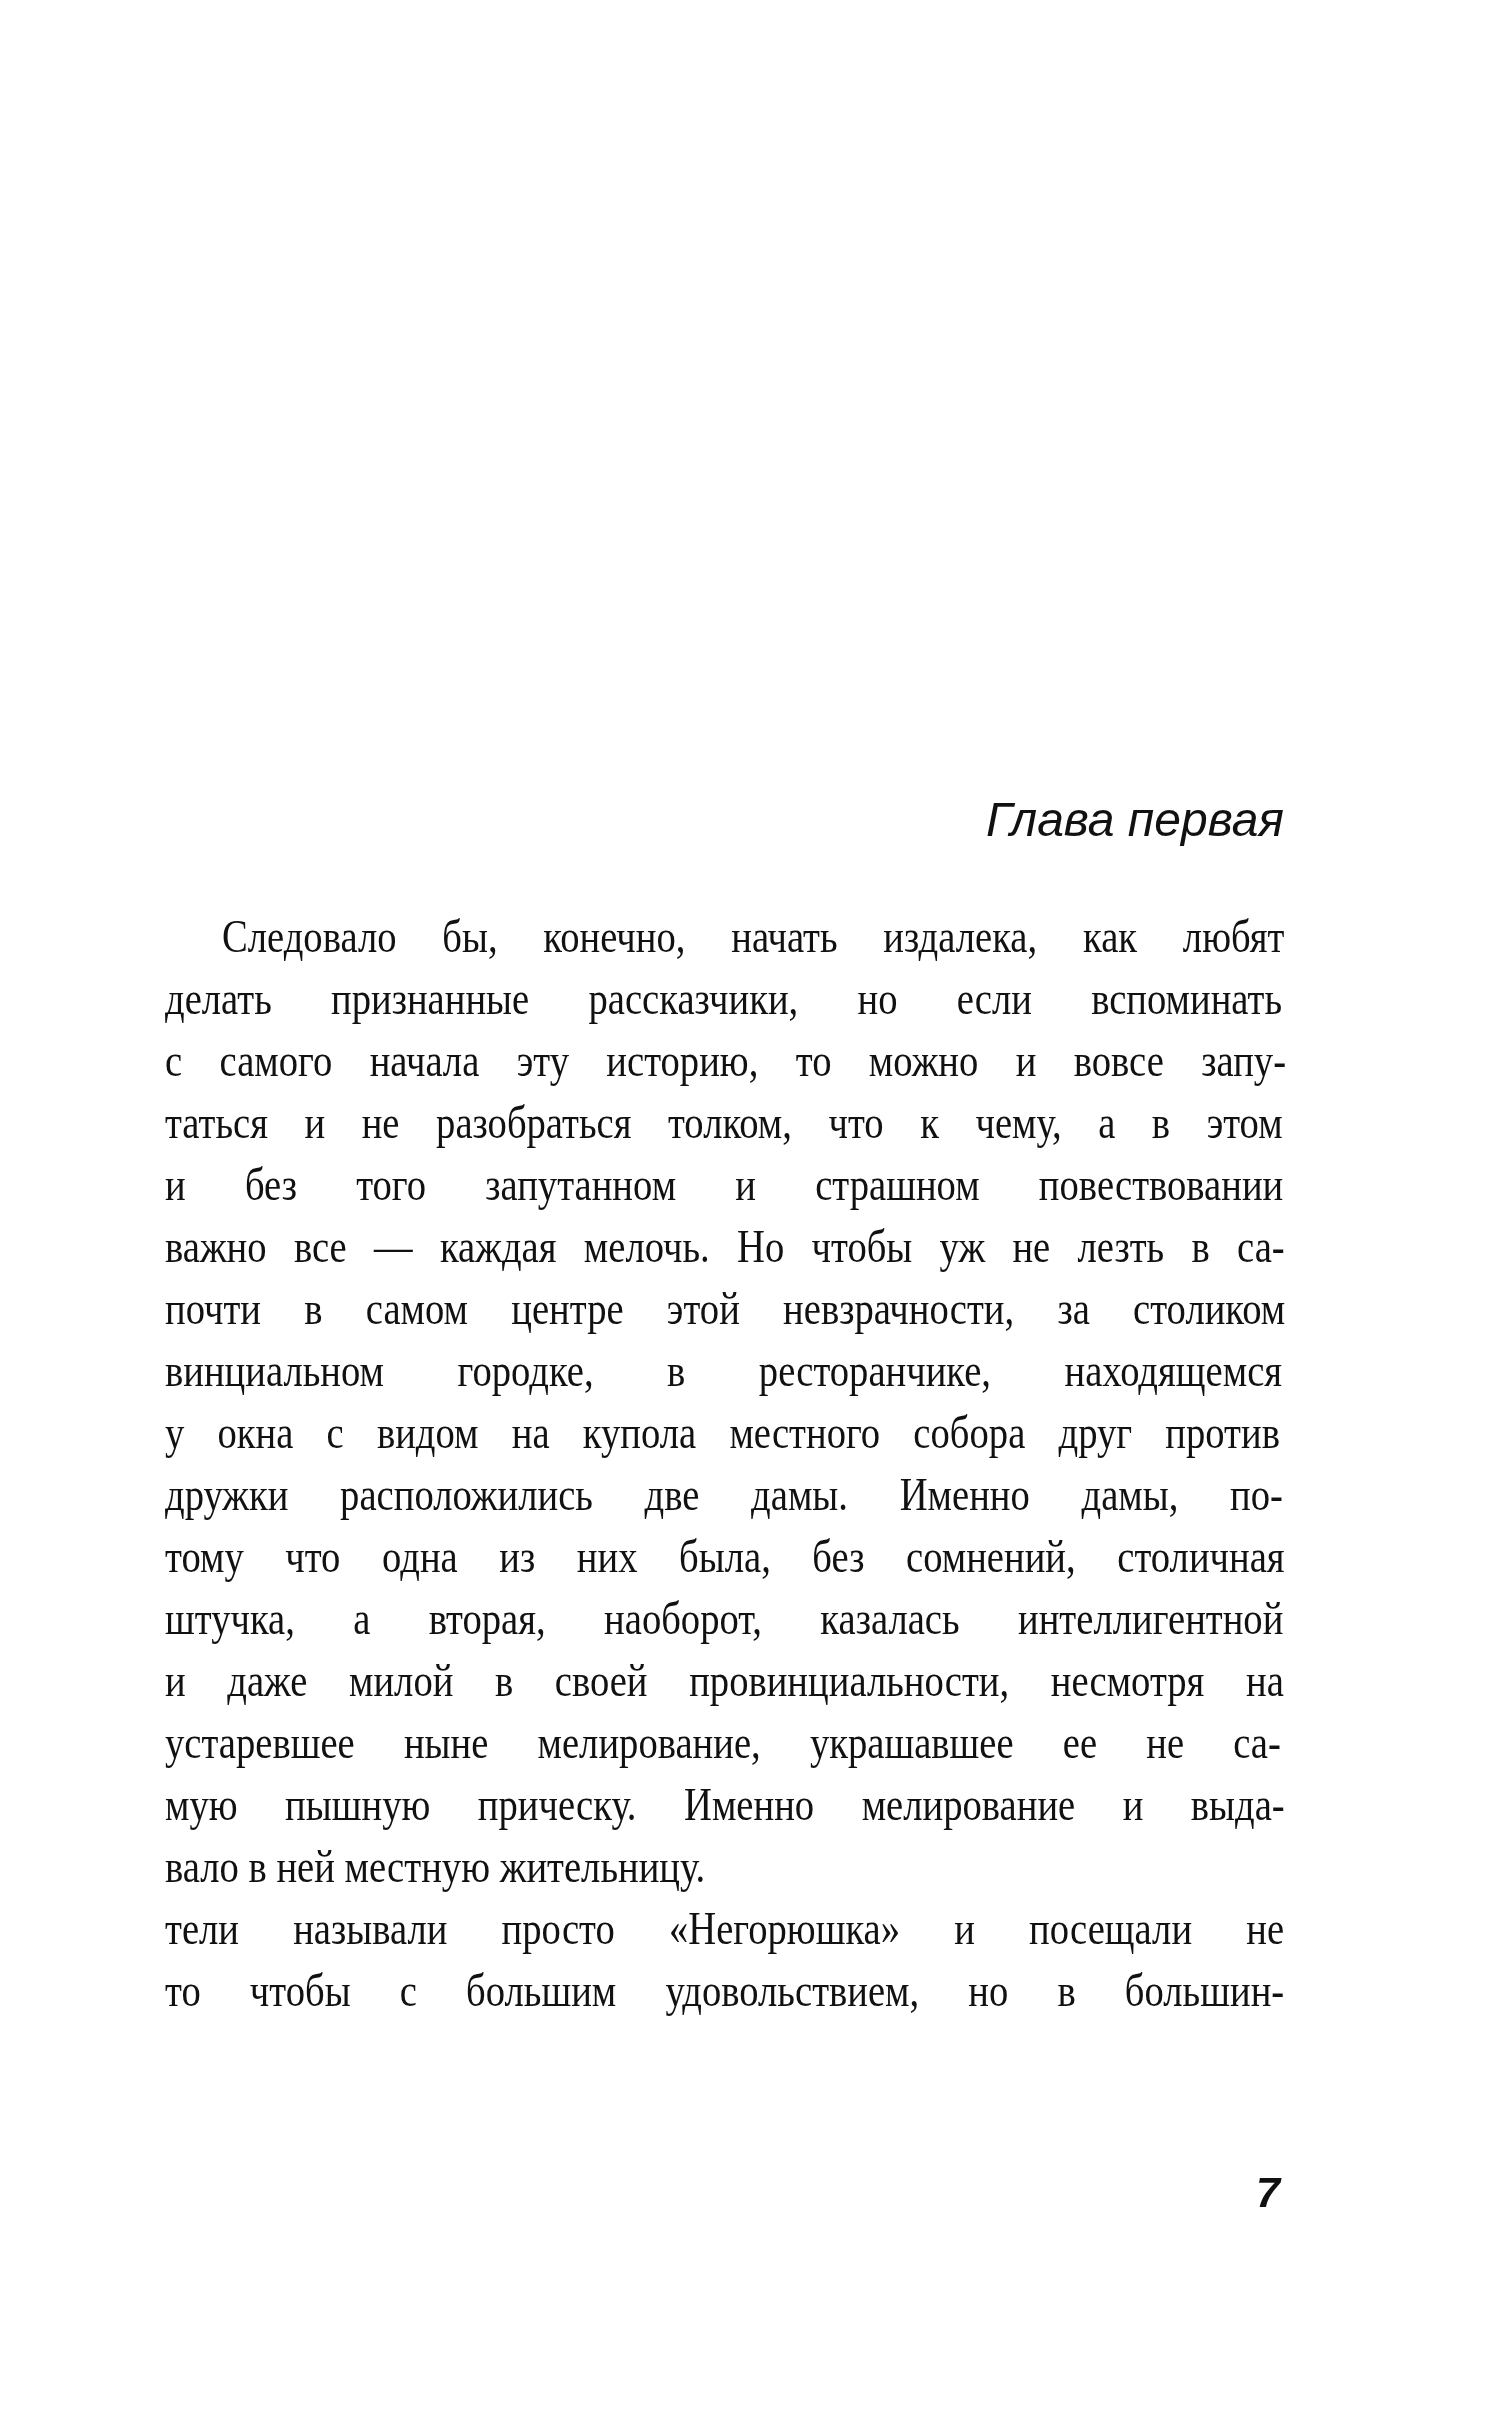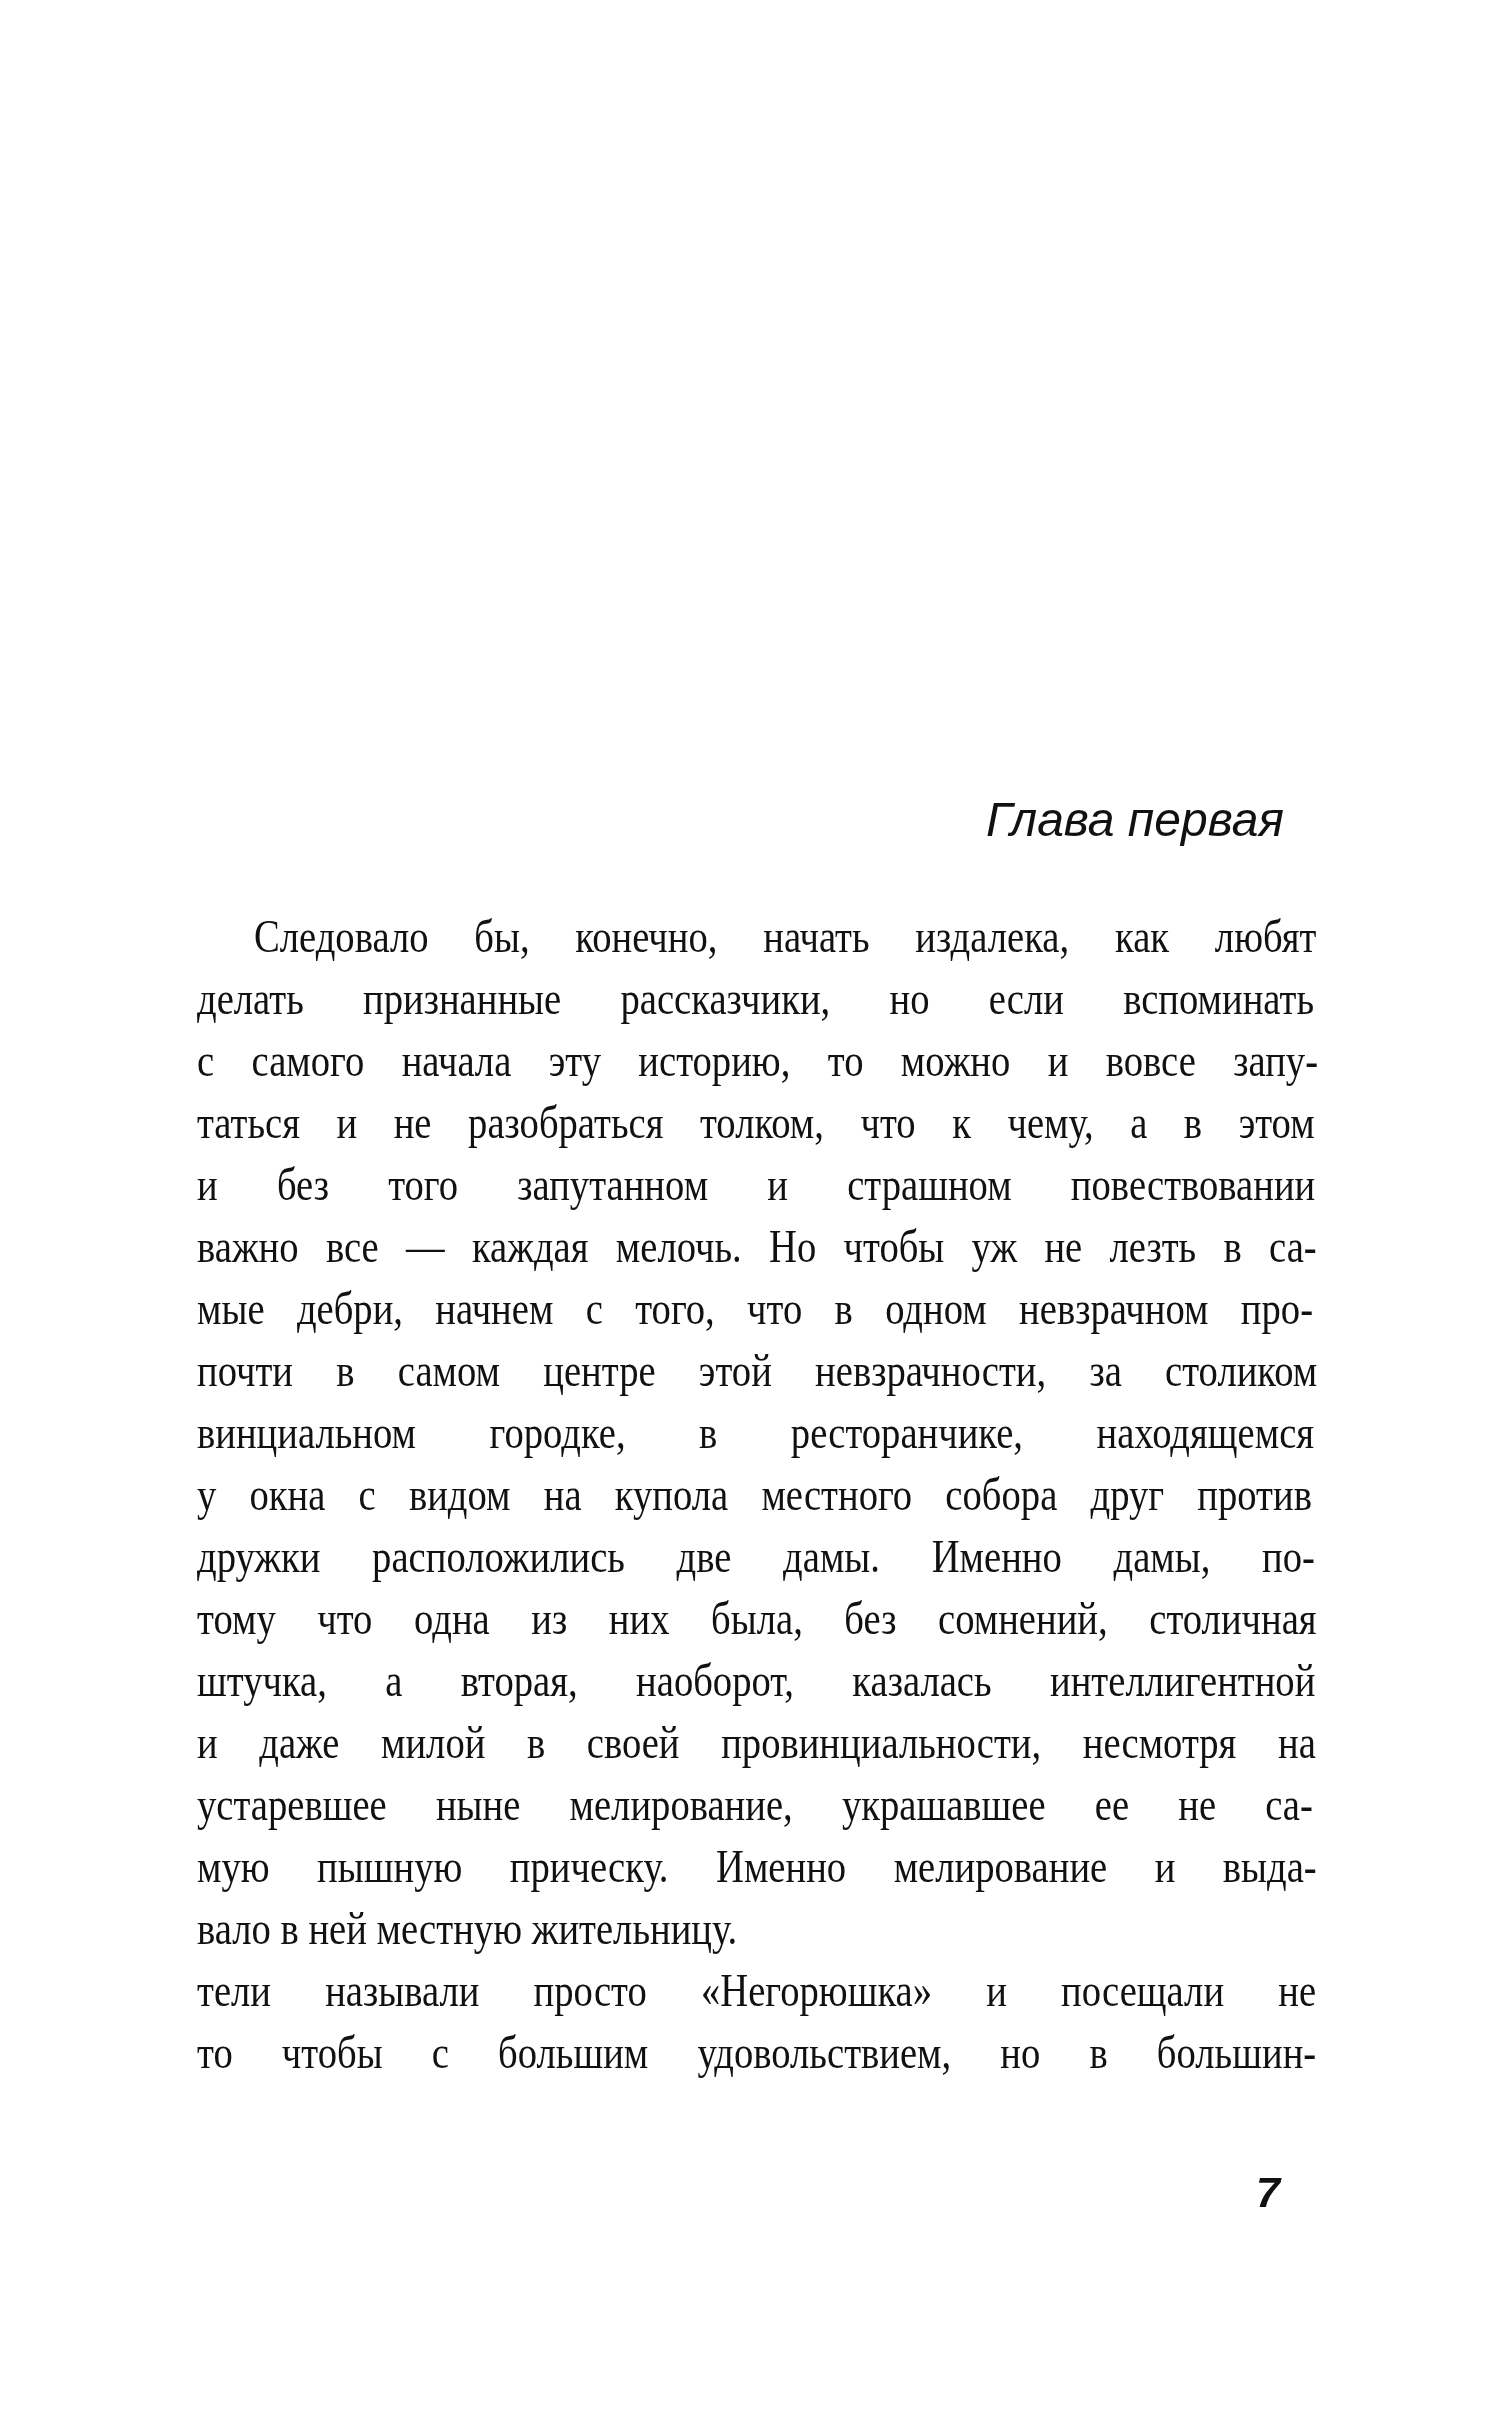--- a/index.html
+++ b/index.html
@@ -4,21 +4,21 @@
 <style>
   html, body { margin: 0; padding: 0; background: #ffffff; }
   body { width: 1506px; height: 2432px; position: relative; overflow: hidden; color: #111111; }
   .page { position: absolute; left: 0; top: 0; width: 1438px; height: 2432px; background: #ffffff; }
   .chapter-title {
     position: absolute; left: 941px; width: 343px; top: 792px;
     text-align: right;
     font-family: "Liberation Sans", sans-serif; font-style: italic; font-weight: normal;
     font-size: 48px; line-height: 55px; white-space: nowrap; color: #111;
   }
-  .body-text { position: absolute; left: 165px; top: 906px; width: 1119px; margin-left: 32px; }
+  .body-text { position: absolute; left: 165px; top: 906px; width: 1119px; }
   .line {
     position: relative; height: 62px; width: 1119px;
     font-family: "Liberation Serif", serif; font-size: 46px; line-height: 62px;
     white-space: nowrap; color: #111;
   }
   .line .inner { display: inline-block; transform-origin: 0 50%; white-space: nowrap; }
   .page-number {
     position: absolute; left: 1206px; width: 74px; top: 2168px; text-align: right;
     font-family: "Liberation Sans", sans-serif; font-style: italic; font-weight: bold;
     font-size: 43px; line-height: 49px; color: #111;
@@ -30,21 +30,20 @@
 <div class="page">
   <div class="chapter-title">Глава первая</div>
 
   <div class="body-text">
     <div class="line"><span class="inner" style="margin-left: 57px; word-spacing: 43px; transform: scaleX(0.839995);">Следовало бы, конечно, начать издалека, как любят</span></div>
     <div class="line"><span class="inner" style="margin-left: 0px; word-spacing: 59px; transform: scaleX(0.839995);">делать признанные рассказчики, но если вспоминать</span></div>
     <div class="line"><span class="inner" style="margin-left: 0px; word-spacing: 33px; transform: scaleX(0.84);">с самого начала эту историю, то можно и вовсе запу-</span></div>
     <div class="line"><span class="inner" style="margin-left: 0px; word-spacing: 32px; transform: scaleX(0.839995);">таться и не разобраться толком, что к чему, а в этом</span></div>
     <div class="line"><span class="inner" style="margin-left: 0px; word-spacing: 59px; transform: scaleX(0.839995);">и без того запутанном и страшном повествовании</span></div>
     <div class="line"><span class="inner" style="margin-left: 0px; word-spacing: 21px; transform: scaleX(0.84);">важно все — каждая мелочь. Но чтобы уж не лезть в са-</span></div>
-    <div class="line"><span class="inner" style="margin-left: 0px; word-spacing: 27px; transform: scaleX(0.839995);">мые дебри, начнем с того, что в одном невзрачном про-</span></div>
     <div class="line"><span class="inner" style="margin-left: 0px; word-spacing: 40px; transform: scaleX(0.839995);">почти в самом центре этой невзрачности, за столиком</span></div>
     <div class="line"><span class="inner" style="margin-left: 0px; word-spacing: 76px; transform: scaleX(0.84);">винциальном городке, в ресторанчике, находящемся</span></div>
     <div class="line"><span class="inner" style="margin-left: 0px; word-spacing: 28px; transform: scaleX(0.84);">у окна с видом на купола местного собора друг против</span></div>
     <div class="line"><span class="inner" style="margin-left: 0px; word-spacing: 50px; transform: scaleX(0.839995);">дружки расположились две дамы. Именно дамы, по-</span></div>
     <div class="line"><span class="inner" style="margin-left: 0px; word-spacing: 38px; transform: scaleX(0.84);">тому что одна из них была, без сомнений, столичная</span></div>
     <div class="line"><span class="inner" style="margin-left: 0px; word-spacing: 58px; transform: scaleX(0.839995);">штучка, а вторая, наоборот, казалась интеллигентной</span></div>
     <div class="line"><span class="inner" style="margin-left: 0px; word-spacing: 38px; transform: scaleX(0.839995);">и даже милой в своей провинциальности, несмотря на</span></div>
     <div class="line"><span class="inner" style="margin-left: 0px; word-spacing: 47px; transform: scaleX(0.839995);">устаревшее ныне мелирование, украшавшее ее не са-</span></div>
     <div class="line"><span class="inner" style="margin-left: 0px; word-spacing: 45px; transform: scaleX(0.84);">мую пышную прическу. Именно мелирование и выда-</span></div>
     <div class="line"><span class="inner" style="margin-left: 0px; transform: scaleX(0.84);">вало в ней местную жительницу.</span></div>

